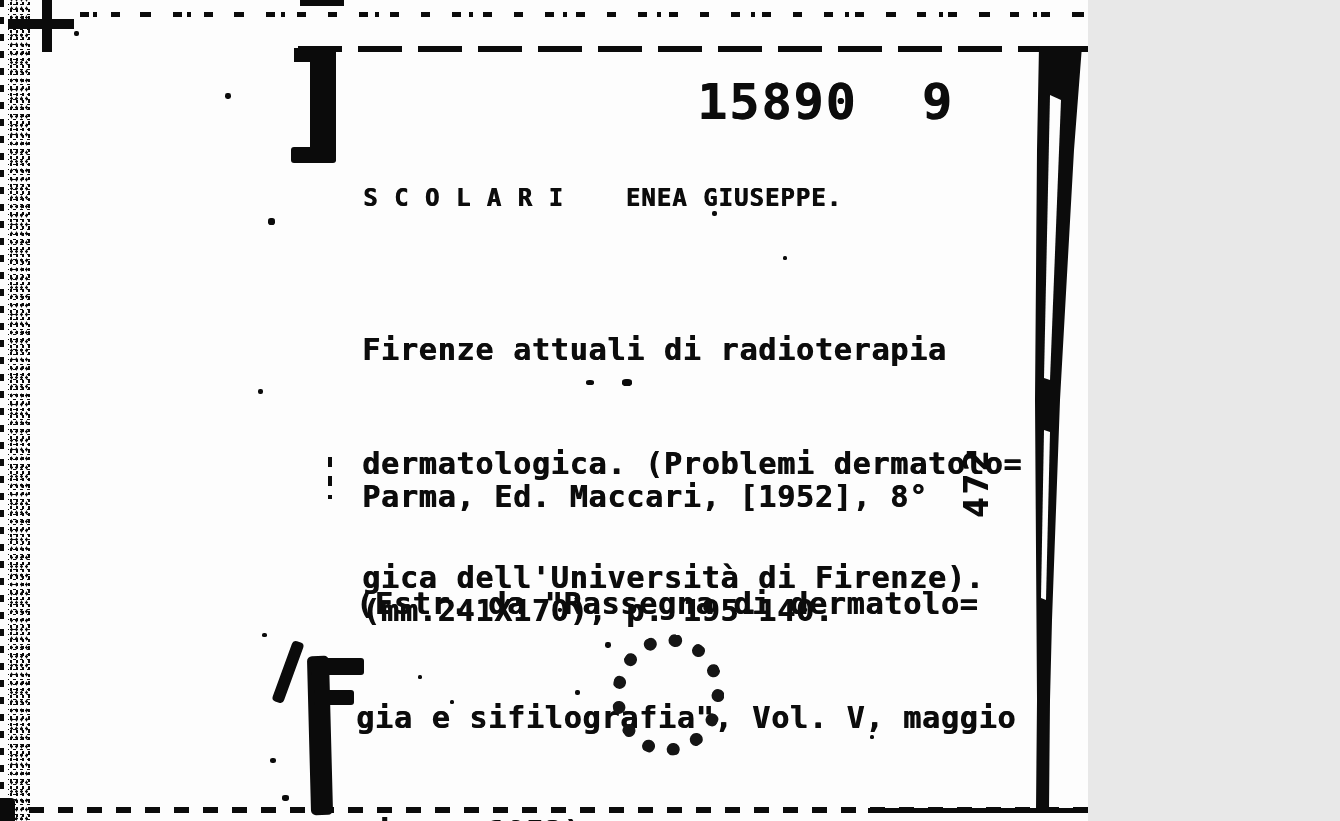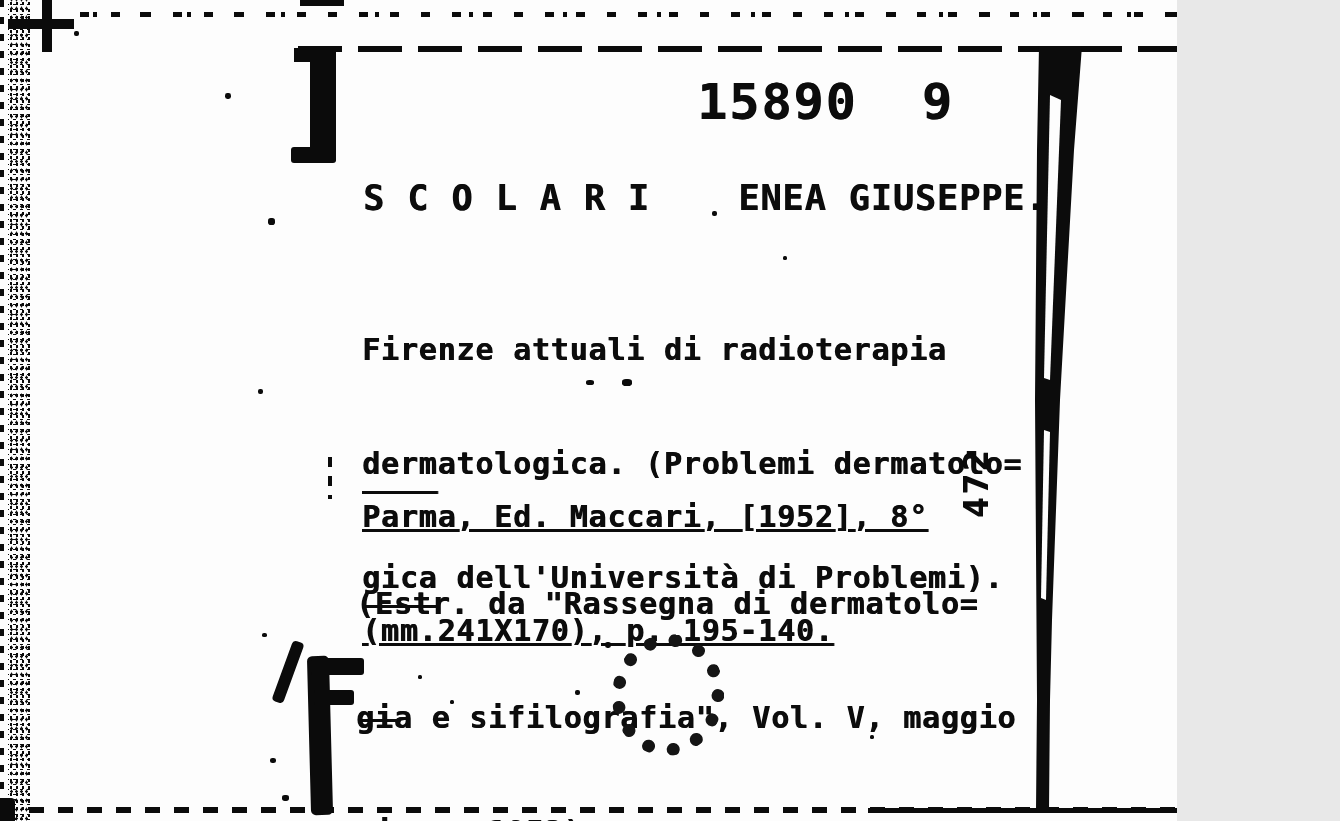--- a/index.html
+++ b/index.html
@@ -1,37 +1,37 @@
 <!DOCTYPE html>
 <html><head>
 <meta charset="utf-8">
 <style>
   html,body{margin:0;padding:0;background:#e8e8e8;}
   .canvas{
     position:relative;
-    width:1177px;height:821px;
+    width:1088px;height:821px;
     background:#fdfdfd;
     overflow:hidden;
     font-family:"DejaVu Sans Mono","Liberation Mono",monospace;
     color:#0b0b0b;
   }
   .ink{position:absolute;background:#0b0b0b;}
   .typed{
     position:absolute;
     font-weight:bold;
     white-space:pre;
     color:#0c0c0c;
     text-shadow:0.7px 0 0 currentColor;
   }
   .catalog-number{left:697px;top:73px;font-size:50px;letter-spacing:2px;}
-  .author-line{left:363px;top:180px;font-size:35px;line-height:36px;letter-spacing:1px;}
+  .author-line{left:363px;top:180px;font-size:24px;line-height:36px;letter-spacing:1px;}
   .para{font-size:30px;line-height:38px;letter-spacing:0.8px;}
   .para div{white-space:pre;}
   .title-para{left:362px;top:255px;}
-  .imprint-para{left:362px;top:422px;text-decoration:underline;}
+  .imprint-para{left:362px;top:402px;}
   .note-para{left:356px;top:509px;}
   .side-number{
     position:absolute;left:930px;top:463px;width:92px;text-align:center;
     font-size:34px;font-weight:bold;letter-spacing:3px;
     transform:rotate(-90deg);
     text-shadow:0.7px 0 0 currentColor;
   }
   
   .left-dotted-border{
     position:absolute;left:0;top:0;width:4px;height:821px;
@@ -82,21 +82,21 @@
 
 <div class="canvas">
 
   <div class="typed catalog-number">15890  9</div>
 
   <div class="typed author-line">S C O L A R I    ENEA GIUSEPPE.</div>
 
   <div class="typed para title-para">
     <div>Firenze attuali di radioterapia</div>
     <div>dermatologica. (Problemi dermatolo=</div>
-    <div>gica dell'Università di Problemi).</div>
+    <div>gica dell'Università di Firenze).</div>
   </div>
 
   <div class="typed para imprint-para">
     <div>Parma, Ed. Maccari, [1952], 8°</div>
     <div>(mm.241X170), p. 195-140.</div>
   </div>
 
   <div class="typed para note-para">
     <div>(Estr. da "Rassegna di dermatolo=</div>
     <div>gia e sifilografia", Vol. V, maggio</div>

